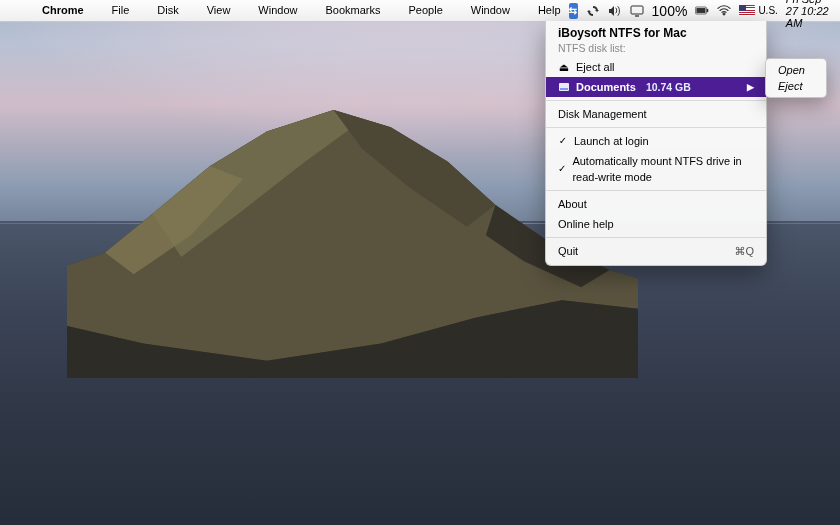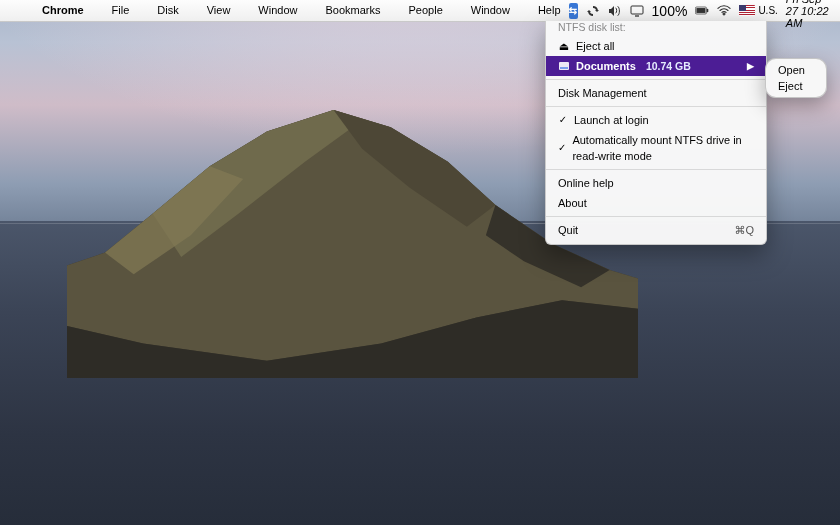--- a/index.html
+++ b/index.html
@@ -39,21 +39,21 @@
   .dd-row .grow{flex:1;}
   .dd-sep{height:1px;background:rgba(0,0,0,.12);margin:3px 0;}
   .dd-row.sel{background:#4c1d95;color:#fff;font-weight:bold;}
   .dd-row.sel .size{color:#e6ecff;}
   .size{font-size:10.5px;color:#666;margin-left:4px;}
   .tri{font-size:9px;margin-left:auto;}
   .check{width:10px;text-align:center;font-size:10px;}
   .kbd{margin-left:auto;color:#555;font-size:11px;}
   .eject-ico,.disk-ico{display:inline-flex;width:12px;justify-content:center;}
   
-  .submenu{position:absolute;top:58px;left:765px;width:60px;background:rgba(248,248,248,.98);border:1px solid rgba(0,0,0,.2);border-radius:11px;box-shadow:0 8px 20px rgba(0,0,0,.3);z-index:21;padding:3px 0;}
+  .submenu{position:absolute;top:58px;left:765px;width:60px;background:rgba(248,248,248,.98);border:1px solid rgba(0,0,0,.2);border-radius:5px;box-shadow:0 8px 20px rgba(0,0,0,.3);z-index:21;padding:3px 0;font-style:italic;}
   .submenu .srow{padding:2px 12px;font-size:11px;cursor:default;}
 </style>
 </head>
 <body>
 
 <div class="desktop">
   <div class="sea"></div>
   <div class="horizon"></div>
   <div class="island">
     <svg viewBox="0 0 600 340" preserveAspectRatio="none">
@@ -141,20 +141,21 @@
     </span>
     <span class="ricon">
       <svg width="13" height="11" viewBox="0 0 13 11">
           <path d="M1 1h11M1 5.5h11M1 10h11" stroke="#333" stroke-width="1.4"></path>
         </svg>
     </span>
   </div>
 </div>
 
 <div class="dropdown">
+  <div class="dd-title">iBoysoft NTFS for Mac</div>
   <div class="dd-sub">NTFS disk list:</div>
   <div class="dd-row">
     <span class="eject-ico">⏏</span>
     <span>Eject all</span>
   </div>
   <div class="dd-row sel">
     <span class="disk-ico">
       <svg width="12" height="12" viewBox="0 0 12 12">
           <rect x="1" y="2" width="10" height="8" rx="1" fill="#fff" opacity=".9"></rect>
           <rect x="2" y="7" width="8" height="2" fill="#2e6be6" opacity=".6"></rect>
@@ -172,24 +173,24 @@
   <div class="dd-row">
     <span class="check">✓</span>
     <span>Launch at login</span>
   </div>
   <div class="dd-row">
     <span class="check">✓</span>
     <span>Automatically mount NTFS drive in read-write mode</span>
   </div>
   <div class="dd-sep"></div>
   <div class="dd-row">
+    <span>About</span>
+  </div>
+  <div class="dd-row">
     <span>Online help</span>
-  </div>
-  <div class="dd-row">
-    <span>About</span>
   </div>
   <div class="dd-sep"></div>
   <div class="dd-row">
     <span>Quit</span>
     <span class="kbd">⌘Q</span>
   </div>
 </div>
 
 <div class="submenu">
   <div class="srow">Open</div>

